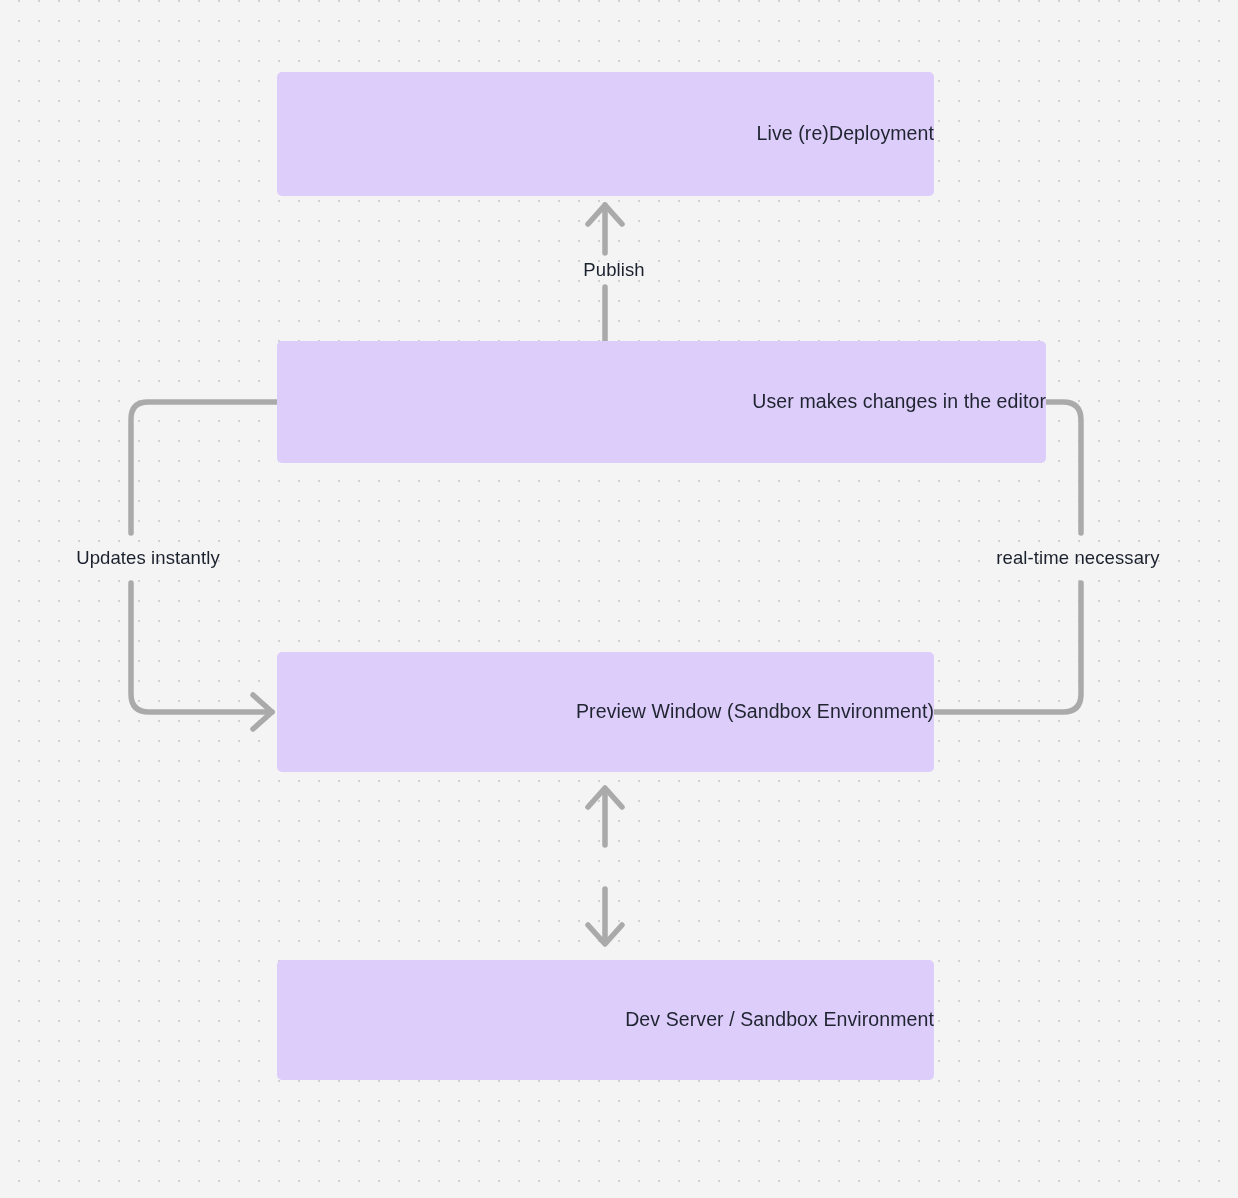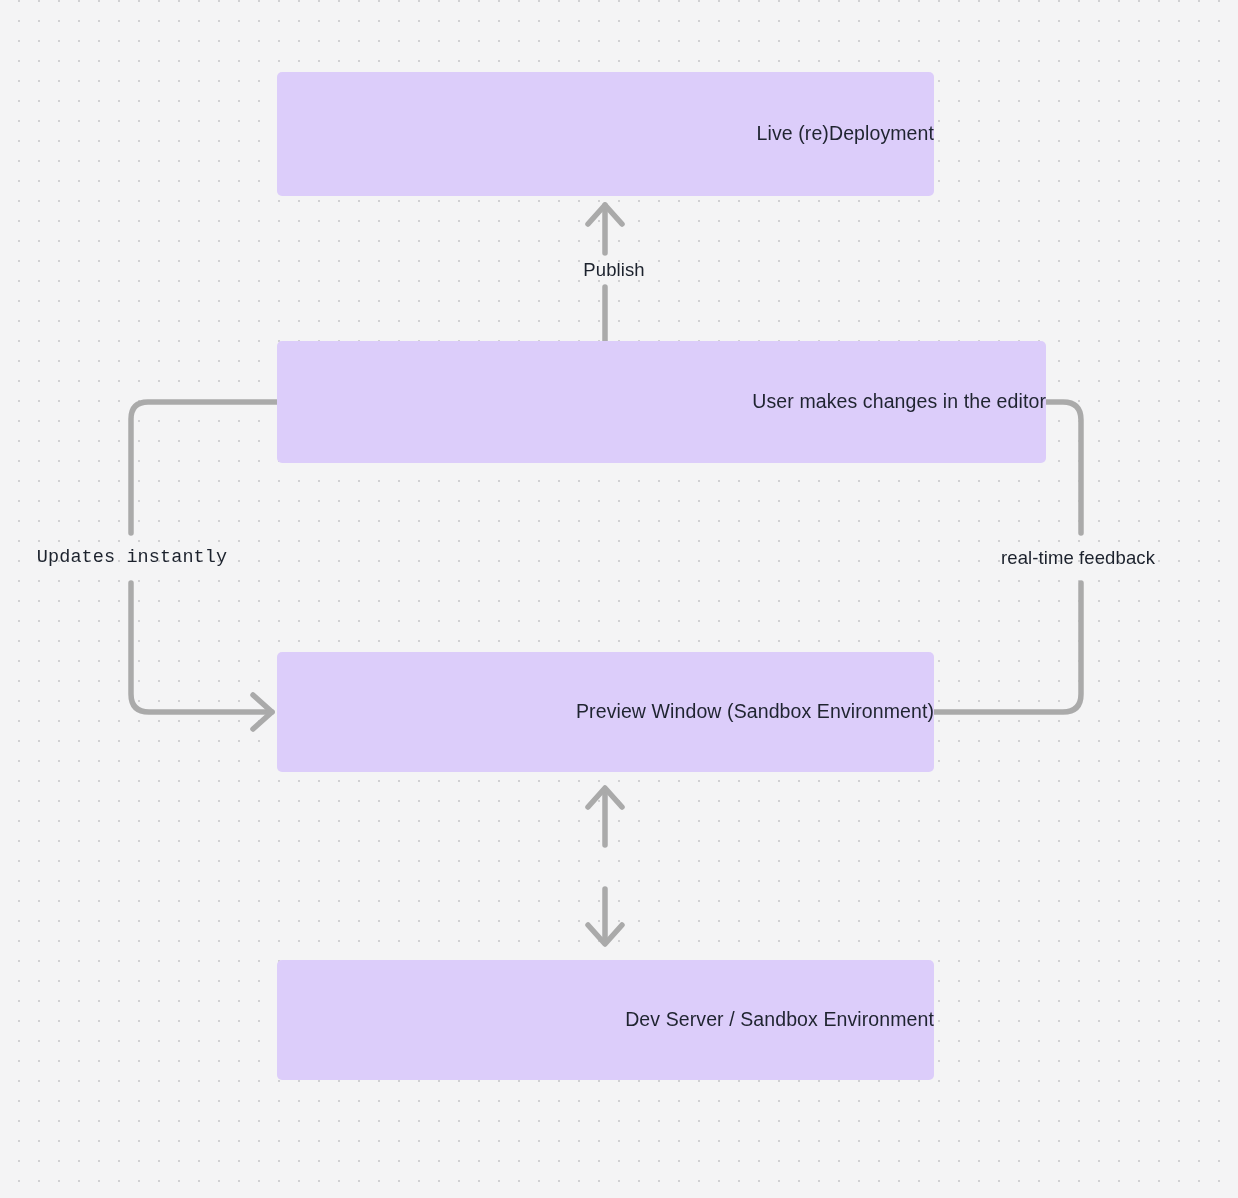--- a/index.html
+++ b/index.html
@@ -103,18 +103,18 @@
   <div class="node" style="left:277px; top:960px; width:657px; height:120px;">
     <span class="node-label">Dev Server / Sandbox Environment</span>
   </div>
 
   <div class="node" style="left:277px; top:652px; width:657px; height:120px;">
     <span class="node-label">Preview Window (Sandbox Environment)</span>
   </div>
 
   <div class="edge-label center" style="left:605px; top:270px;margin-left:9px;">Publish</div>
 
-  <div class="edge-label center" style="left:132px; top:558px;font-family:Liberation Mono, monospace;">Updates instantly</div>
+  <div class="edge-label center" style="left:148px; top:558px;">Updates instantly</div>
 
-  <div class="edge-label center" style="left:1078px; top:558px;">real-time feedback</div>
+  <div class="edge-label center" style="left:1078px; top:558px;">real-time necessary</div>
 
 
 </div>
 
 </body></html>

